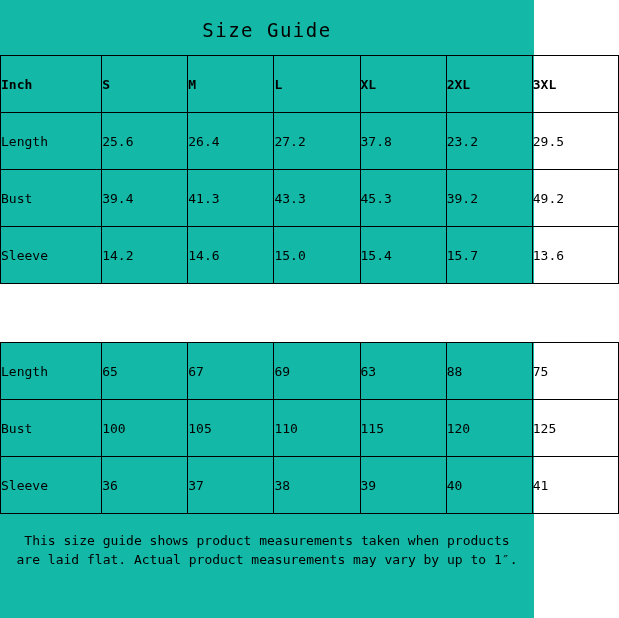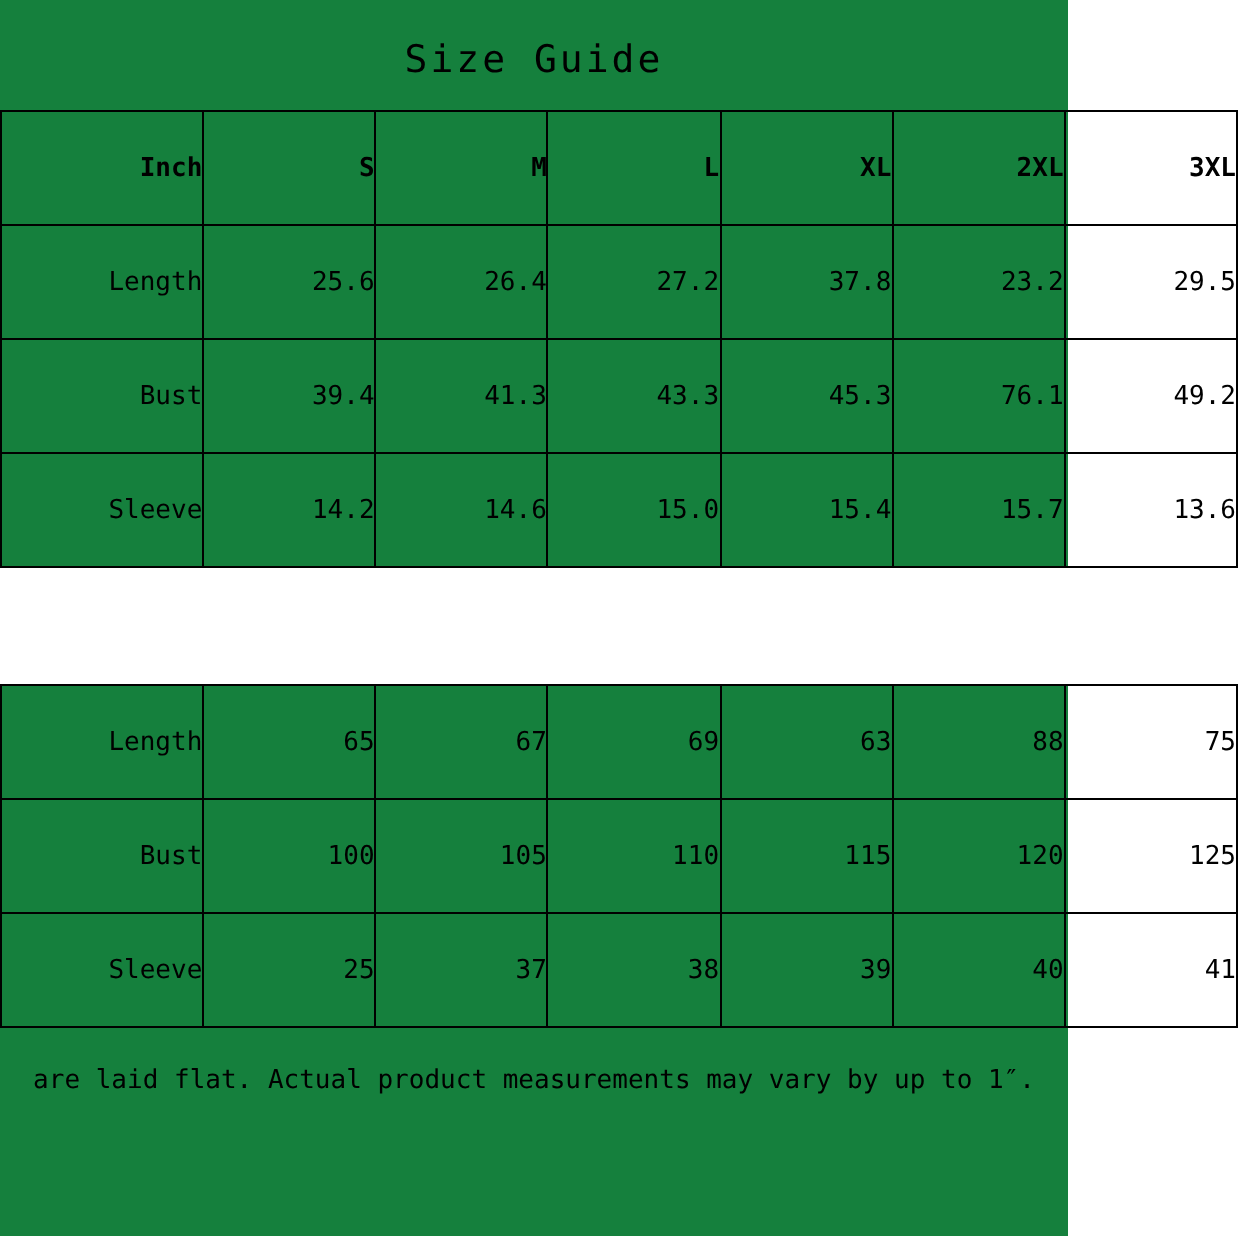--- a/index.html
+++ b/index.html
@@ -12,40 +12,40 @@
     height: 618px;
     font-family: "DejaVu Sans Mono", monospace;
     color: #000000;
     overflow: hidden;
   }
   .page {
     position: relative;
     width: 534px;
     height: 618px;
     box-sizing: border-box;
-    background: #15803d;
+    background: #14b8a6;
   }
   .title {
     text-align: center;
     font-family: "DejaVu Sans Mono", monospace;
     font-size: 19px;
     letter-spacing: 1.5px;
     padding-top: 19px;
     padding-bottom: 14px;
     font-weight: 400;
   }
   table.size-table {
     border-collapse: collapse;
     width: 619px;
     table-layout: fixed;
   }
   table.size-table td {
     border: 1px solid #000000;
     height: 56px;
-    text-align: right;
+    text-align: left;
     vertical-align: middle;
     font-family: "DejaVu Sans Mono", monospace;
     font-size: 13px;
     font-weight: 400;
     padding: 0;
   }
   table.size-table td.hdr {
     font-weight: bold;
     font-size: 13px;
   }
@@ -110,21 +110,21 @@
         <td>37.8</td>
         <td>23.2</td>
         <td>29.5</td>
       </tr>
       <tr>
         <td class="rowlabel">Bust</td>
         <td>39.4</td>
         <td>41.3</td>
         <td>43.3</td>
         <td>45.3</td>
-        <td>76.1</td>
+        <td>39.2</td>
         <td>49.2</td>
       </tr>
       <tr>
         <td class="rowlabel">Sleeve</td>
         <td>14.2</td>
         <td>14.6</td>
         <td>15.0</td>
         <td>15.4</td>
         <td>15.7</td>
         <td>13.6</td>
@@ -158,27 +158,28 @@
         <td class="rowlabel">Bust</td>
         <td>100</td>
         <td>105</td>
         <td>110</td>
         <td>115</td>
         <td>120</td>
         <td>125</td>
       </tr>
       <tr>
         <td class="rowlabel">Sleeve</td>
-        <td>25</td>
+        <td>36</td>
         <td>37</td>
         <td>38</td>
         <td>39</td>
         <td>40</td>
         <td>41</td>
       </tr>
     </tbody>
   </table>
 
   <div class="footnote">
+    <div>This size guide shows product measurements taken when products</div>
     <div>are laid flat. Actual product measurements may vary by up to 1″.</div>
   </div>
 
 </div>
 
 </body></html>

